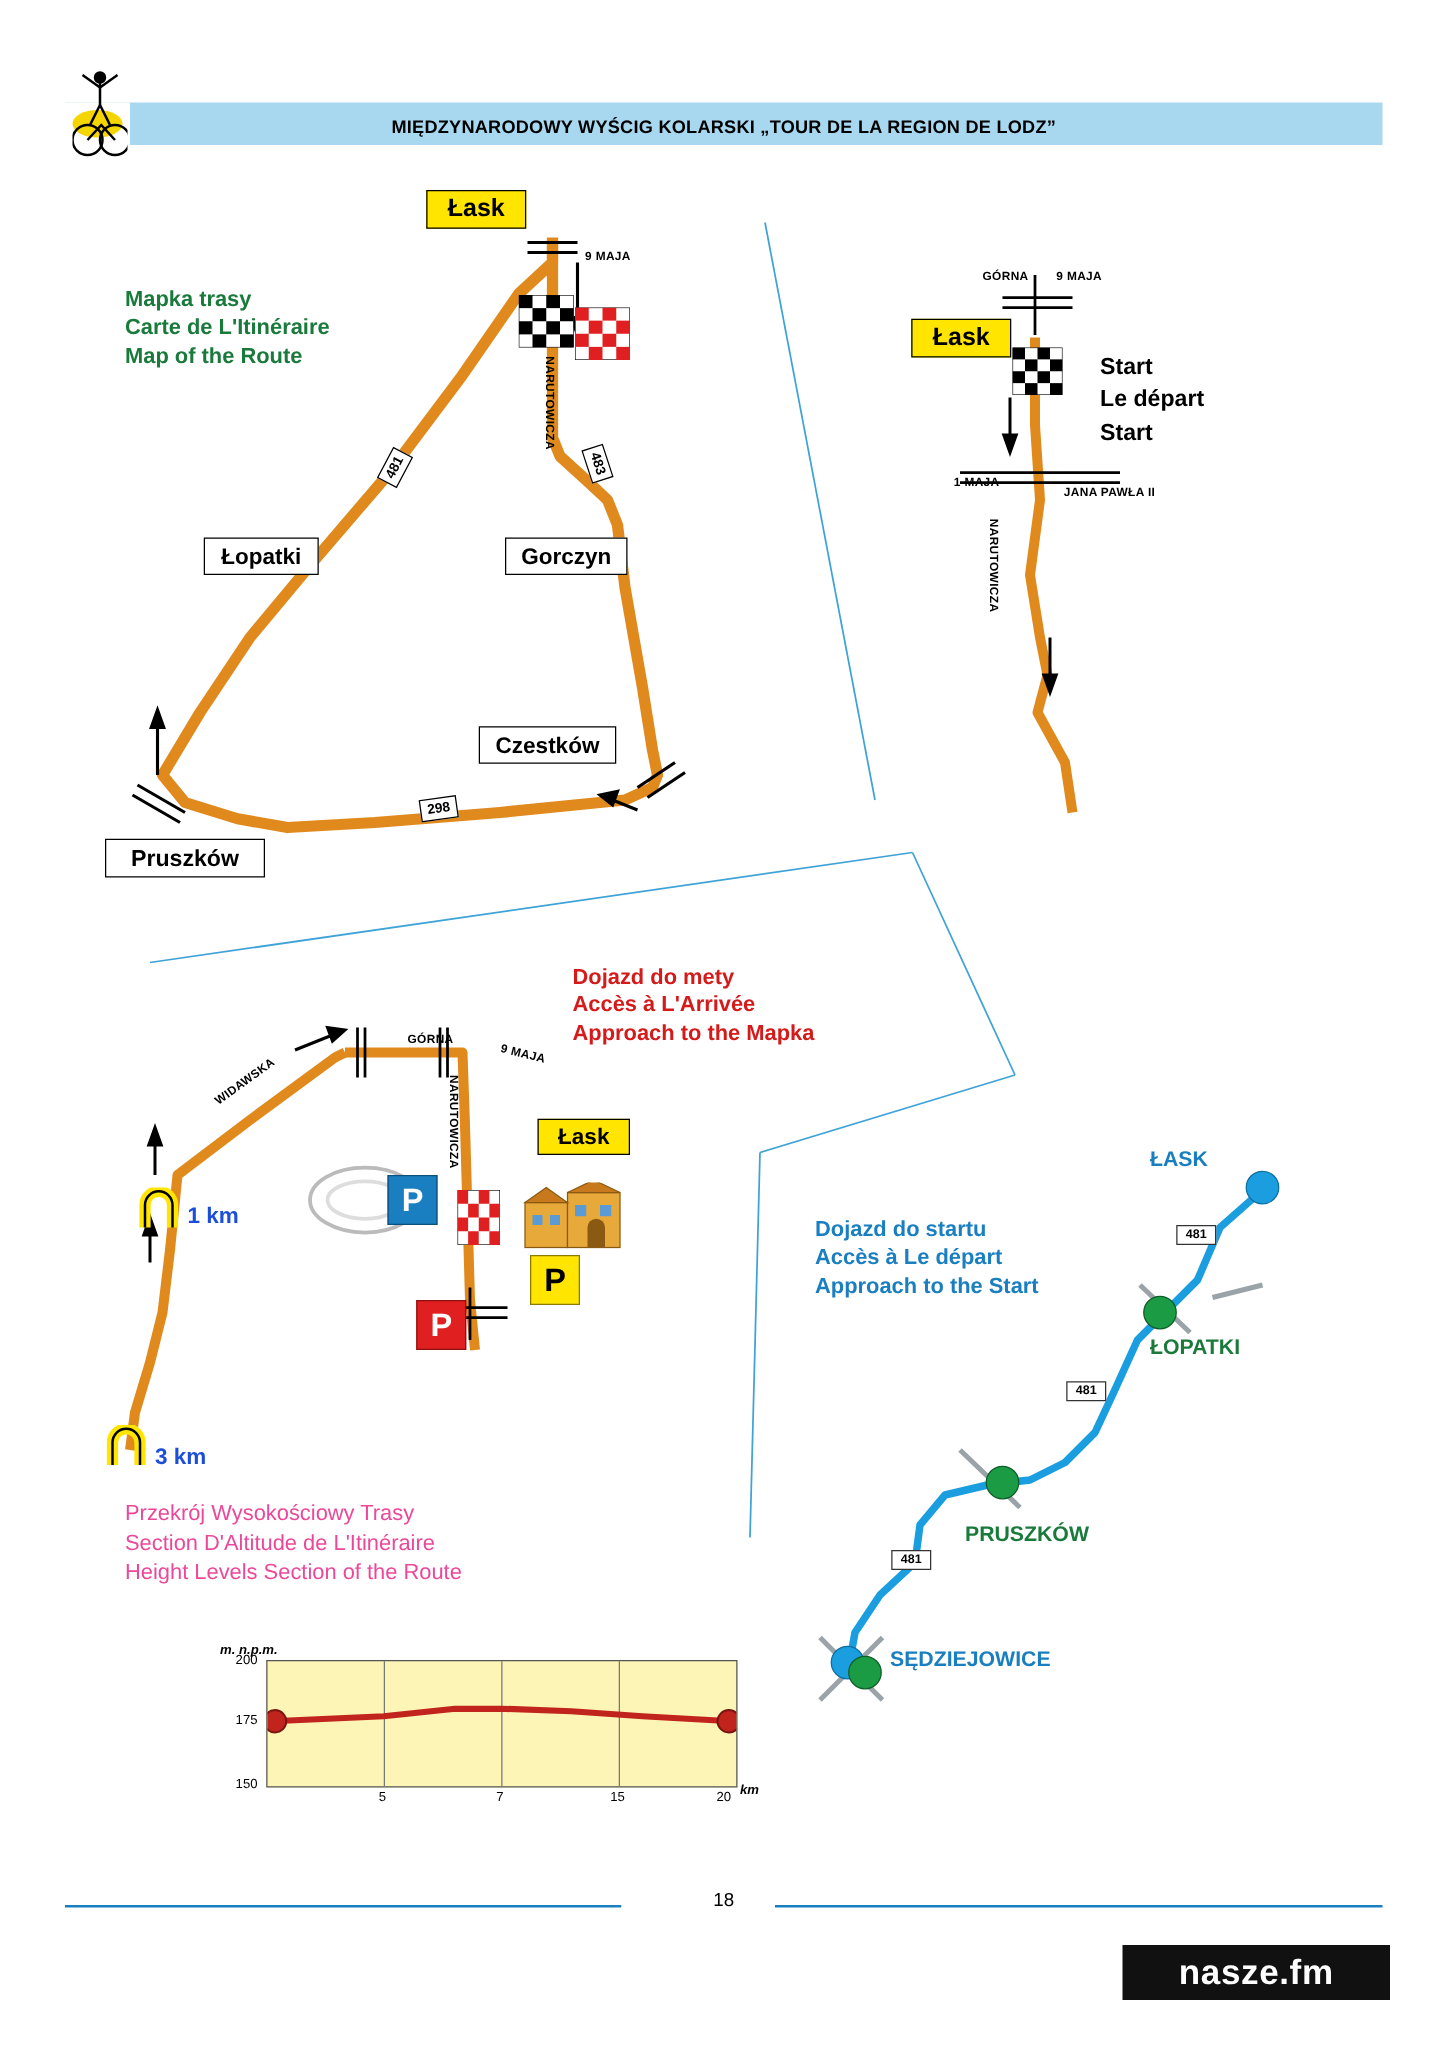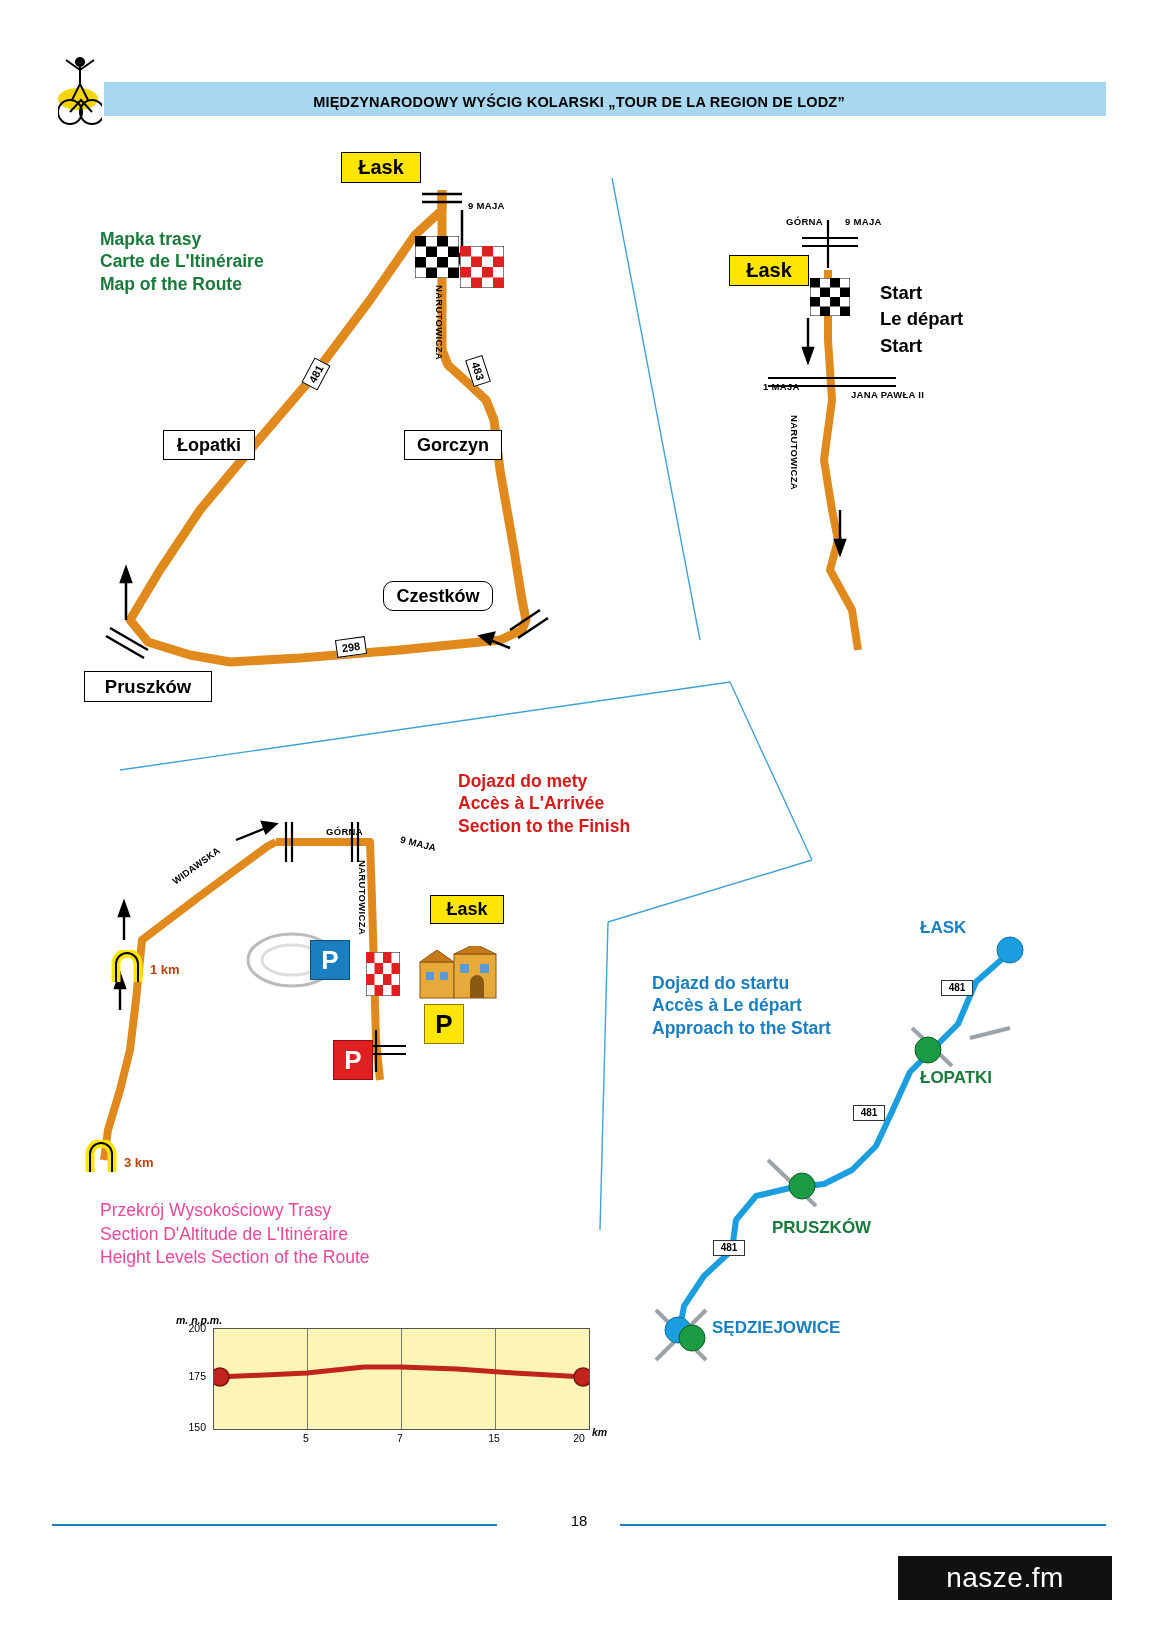--- a/index.html
+++ b/index.html
@@ -21,52 +21,52 @@
   #profile-heading{left:100px;top:1199px;font-size:17.5px;line-height:1.35;color:#ec4899;}
   
   .tag-yellow{background:#ffe500;border:1px solid #000;font-weight:bold;text-align:center;}
   #tag-lask-1{left:341px;top:152px;width:78px;height:29px;font-size:20px;line-height:29px;}
   #tag-lask-2{left:729px;top:255px;width:78px;height:29px;font-size:20px;line-height:29px;}
   #tag-lask-3{left:430px;top:895px;width:72px;height:27px;font-size:18px;line-height:27px;}
   
   .tag-white{background:#fff;border:1px solid #000;font-weight:bold;text-align:center;color:#000;}
   #tag-lopatki{left:163px;top:430px;width:90px;height:28px;font-size:18px;line-height:28px;}
   #tag-gorczyn{left:404px;top:430px;width:96px;height:28px;font-size:18px;line-height:28px;}
-  #tag-czestkow{left:383px;top:581px;width:108px;height:28px;font-size:18px;line-height:28px;border-radius:10px;}
+  #tag-czestkow{left:383px;top:581px;width:108px;height:28px;font-size:18px;line-height:28px;}
   #tag-pruszkow{left:84px;top:671px;width:126px;height:29px;font-size:18.5px;line-height:29px;}
   
   .road-num{background:#fff;border:1px solid #000;font-size:11px;font-weight:bold;text-align:center;color:#000;}
   
   .street{font-size:9.5px;font-weight:bold;color:#000;letter-spacing:.3px;}
   .street.v{transform-origin:0 0;}
   
   .city-blue{color:#1a7fc1;font-weight:bold;font-size:17px;}
   .city-green{color:#1a7a3c;font-weight:bold;font-size:17px;}
   .num481{background:#fff;border:1px solid #333;color:#000;font-size:10px;font-weight:bold;
       text-align:center;width:30px;height:14px;line-height:14px;}
   
   .p-sign{font-weight:bold;color:#fff;text-align:center;}
   #p-blue{left:310px;top:940px;width:38px;height:38px;background:#1a7fc1;border:1px solid #0b4f7d;font-size:26px;line-height:38px;}
   #p-yellow{left:424px;top:1004px;width:38px;height:38px;background:#ffe500;border:1px solid #8a7a00;font-size:26px;line-height:38px;color:#000;}
   #p-red{left:333px;top:1040px;width:38px;height:38px;background:#e02020;border:1px solid #8d0f0f;font-size:26px;line-height:38px;}
   
-  .kmtxt{font-size:13px;font-weight:bold;color:#c2410c;}
+  .kmtxt{font-size:18px;font-weight:bold;color:#1d4ed8;}
   
   #chart-wrap{left:100px;top:1318px;width:500px;height:140px;}
   #chart-plot{position:absolute;left:113px;top:10px;width:375px;height:100px;background:#fcf5b6;border:1px solid #555;}
   .gl{position:absolute;top:0;width:1px;height:100%;background:#777;}
   .ylab{position:absolute;font-size:10.5px;color:#000;text-align:right;width:34px;}
   .xlab{position:absolute;font-size:10.5px;color:#000;text-align:center;width:24px;}
   #chart-unit{position:absolute;left:76px;top:-4px;font-size:10.5px;font-style:italic;font-weight:bold;}
   #chart-km{position:absolute;left:492px;top:108px;font-size:10.5px;font-style:italic;font-weight:bold;}
   
   #footer-rule-l{left:52px;top:1524px;width:445px;height:2px;background:#1a7fc1;}
   #footer-rule-r{left:620px;top:1524px;width:486px;height:2px;background:#1a7fc1;}
   #page-num{left:529px;top:1512px;width:100px;text-align:center;font-size:15px;color:#000;}
-  #brand{left:898px;top:1556px;width:214px;height:44px;background:#111;color:#fff;font-size:28px;font-weight:normal;
+  #brand{left:898px;top:1556px;width:214px;height:44px;background:#111;color:#fff;font-size:28px;font-weight:bold;
       display:flex;align-items:center;justify-content:center;letter-spacing:.5px;}
 </style>
 </head>
 <body>
 
 <div class="abs" id="header-bar"></div>
 <div class="abs" id="header-title">MIĘDZYNARODOWY WYŚCIG KOLARSKI „TOUR DE LA REGION DE LODZ”</div>
 <div class="abs" id="logo-box"></div>
 <div class="abs" id="logo-oval"></div>
 <svg class="abs" id="cyclist-icon" viewBox="0 0 44 84">
@@ -230,21 +230,21 @@
     <line x1="60" y1="600" x2="670" y2="512"></line>
     <line x1="670" y1="512" x2="752" y2="690"></line>
     <line x1="540" y1="1060" x2="548" y2="752"></line>
     <line x1="548" y1="752" x2="752" y2="690"></line>
   </g>
 </svg>
 
 <div class="abs hd" id="finish-heading">
   <div>Dojazd do mety</div>
   <div>Accès à L'Arrivée</div>
-  <div>Section to the Finish</div>
+  <div>Approach to the Mapka</div>
 </div>
 
 <svg class="abs" style="left:80px;top:800px;" width="420" height="400">
   <path d="M196 42 L188 46 L120 96 L 62 140 L 56 200 L 50 250 L 40 290 L 28 330 L 24 360" stroke="#e08a1e" stroke-width="8" fill="none" stroke-linejoin="round"></path>
   <path d="M196 42 L290 42 L292 100 L294 170 L296 240 L300 280" stroke="#e08a1e" stroke-width="8" fill="none" stroke-linejoin="round"></path>
   <g stroke="#000" stroke-width="2.2">
     <line x1="206" y1="22" x2="206" y2="62"></line>
     <line x1="212" y1="22" x2="212" y2="62"></line>
     <line x1="272" y1="22" x2="272" y2="62"></line>
     <line x1="278" y1="22" x2="278" y2="62"></line>

